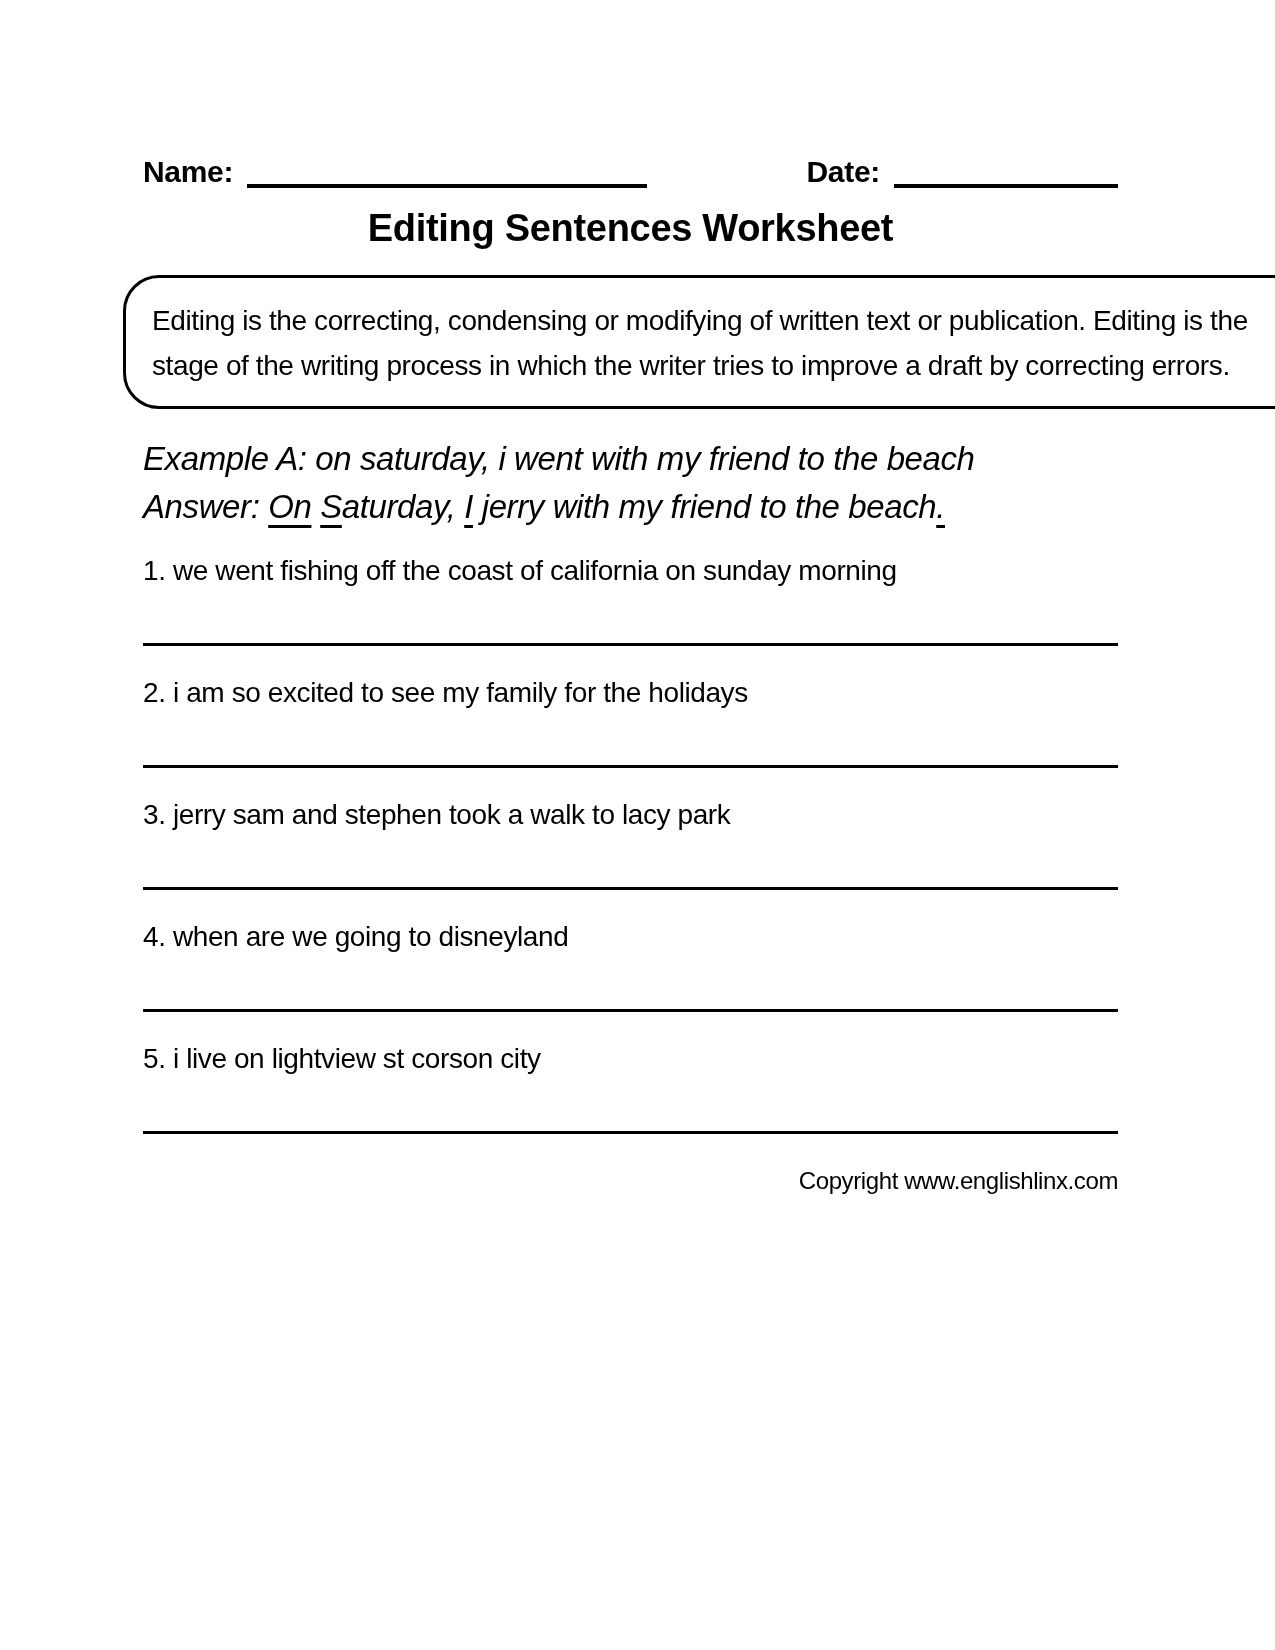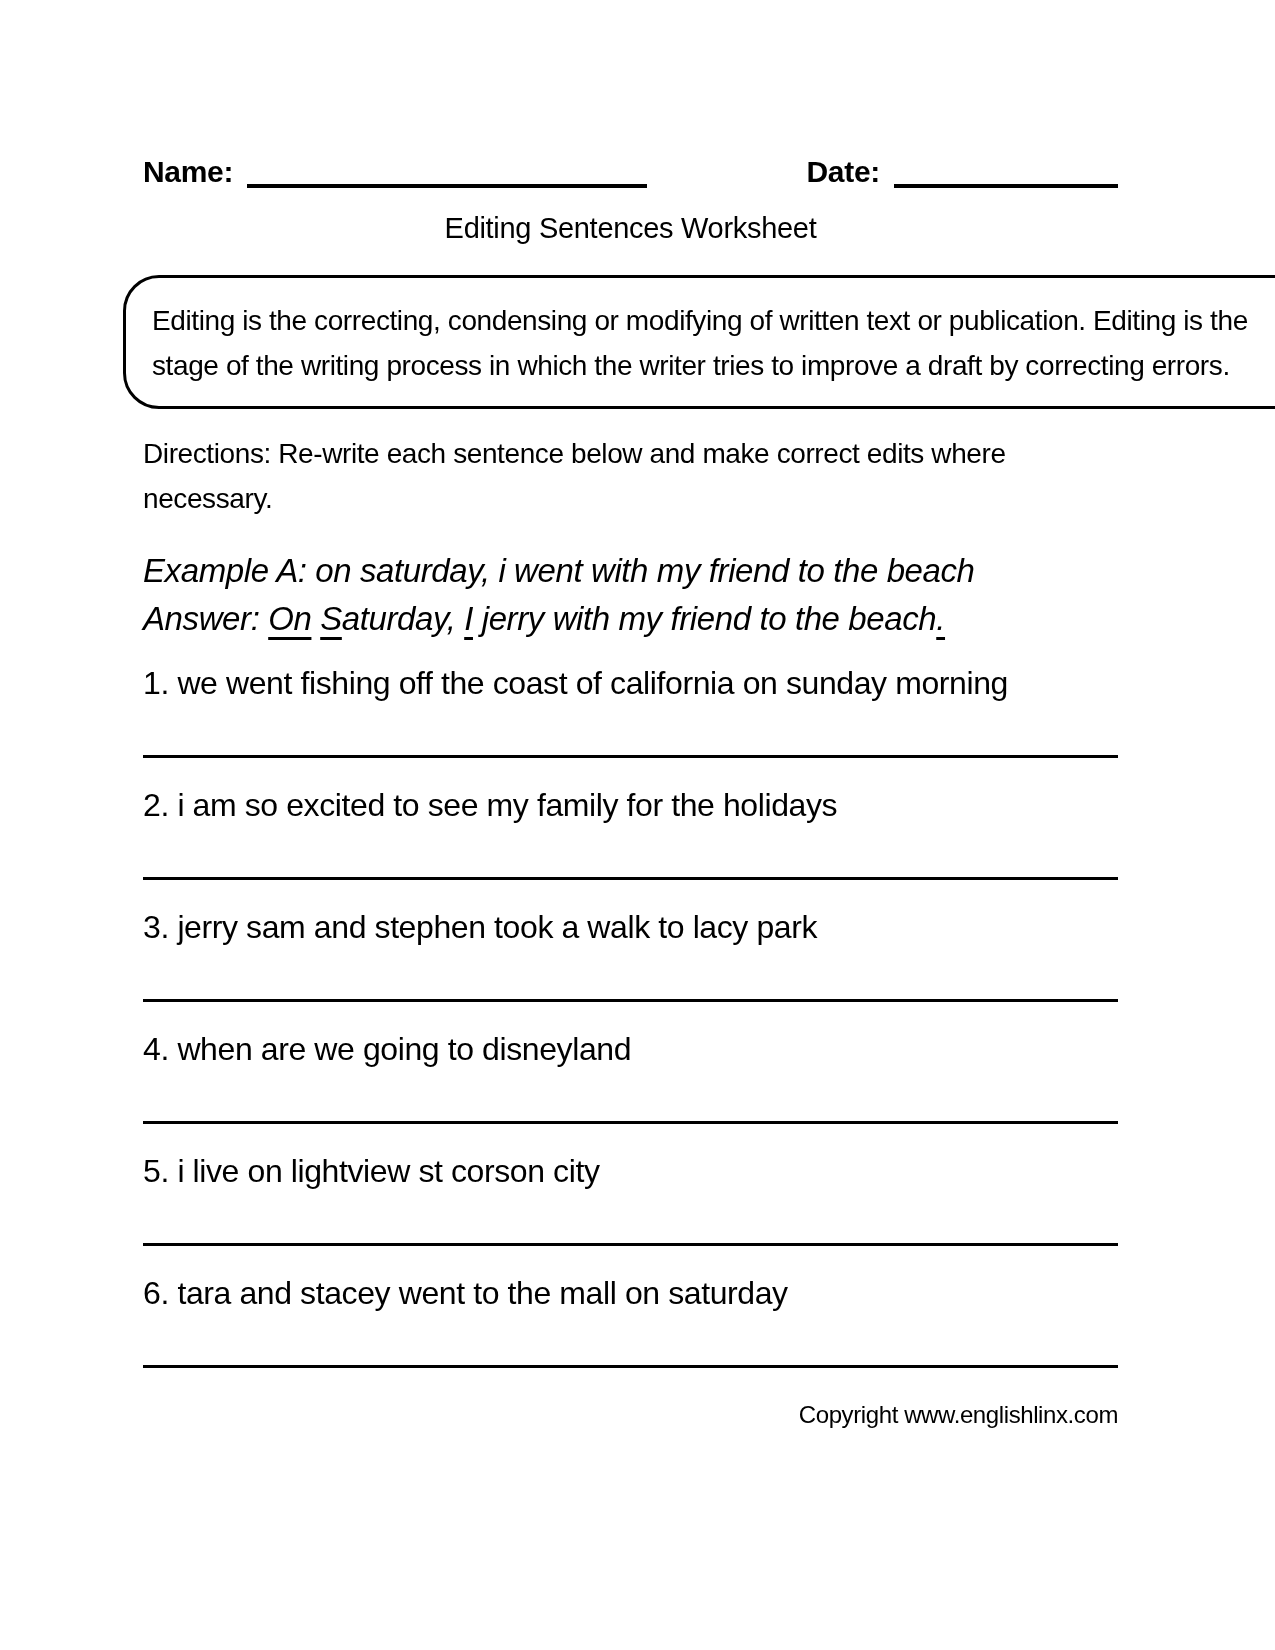--- a/index.html
+++ b/index.html
@@ -36,22 +36,22 @@
     margin-bottom: 4px;
     margin-left: 14px;
   }
   .name-line { width: 400px; }
   .date-line { width: 224px; }
   .header-spacer { flex: 1; }
   
   .title {
     margin: 16px 0 0 0;
     text-align: center;
-    font-size: 29px;
-    font-weight: normal;
+    font-size: 38px;
+    font-weight: bold;
     letter-spacing: -0.3px;
     line-height: 40px;
   }
   
   .definition-box {
     box-sizing: border-box;
     margin-top: 27px;
     margin-left: -20px;
     width: 1201px;
     border: 3px solid #000;
@@ -84,21 +84,21 @@
     text-decoration: underline;
     text-decoration-thickness: 3px;
     text-underline-offset: 7px;
   }
   
   .questions { margin-top: 20px; }
   .question { margin-top: 27px; }
   .question:first-child { margin-top: 0; }
   .q-text {
     margin: 0;
-    font-size: 32px;
+    font-size: 28px;
     line-height: 40px;
     letter-spacing: -0.4px;
   }
   .answer-line {
     margin-top: 52px;
     height: 0;
     border-top: 3px solid #000;
     width: 100%;
   }
   
@@ -123,21 +123,20 @@
       <span>Date:</span>
       <div class="write-line date-line"></div>
     </div>
 
     <h1 class="title">Editing Sentences Worksheet</h1>
 
     <div class="definition-box">
       <p>Editing is the correcting, condensing or modifying of written text or publication. Editing is the stage of the writing process in which the writer tries to improve a draft by correcting errors.</p>
     </div>
 
-    <p class="directions">Directions: Re-write each sentence below and make correct edits where necessary.</p>
 
     <div class="example">
       <p class="example-line">Example A: on saturday, i went with my friend to the beach</p>
       <p class="example-line"><span>Answer: </span><span class="useg">On</span><span> </span><span class="useg">S</span><span>aturday, </span><span class="useg">I</span><span> jerry with my friend to the beach</span><span class="useg">.</span></p>
     </div>
 
     <div class="questions">
 
       <div class="question">
         <p class="q-text"><span>1.</span> <span>we went fishing off the coast of california on sunday morning</span></p>
@@ -157,23 +156,19 @@
       <div class="question">
         <p class="q-text"><span>4.</span> <span>when are we going to disneyland</span></p>
         <div class="answer-line"></div>
       </div>
 
       <div class="question">
         <p class="q-text"><span>5.</span> <span>i live on lightview st corson city</span></p>
         <div class="answer-line"></div>
       </div>
 
-      <div class="question">
-        <p class="q-text"><span>6.</span> <span>tara and stacey went to the mall on saturday</span></p>
-        <div class="answer-line"></div>
-      </div>
 
     </div>
 
     <p class="copyright">Copyright www.englishlinx.com</p>
 
   </div>
 </div>
 
 </body></html>

